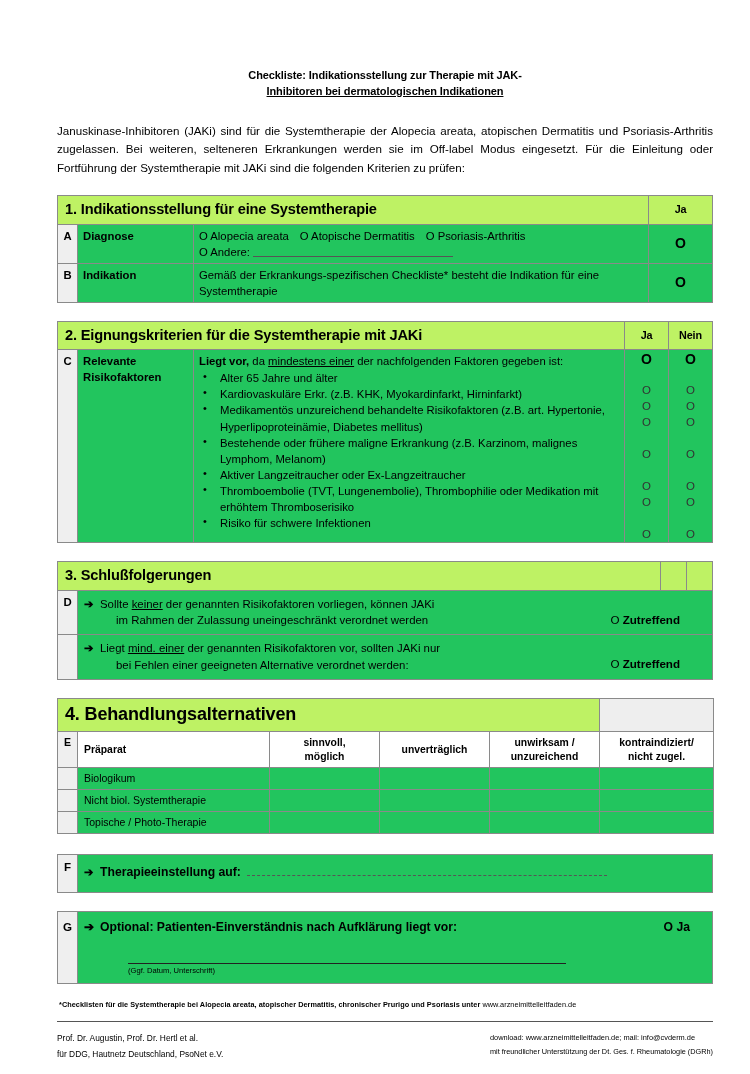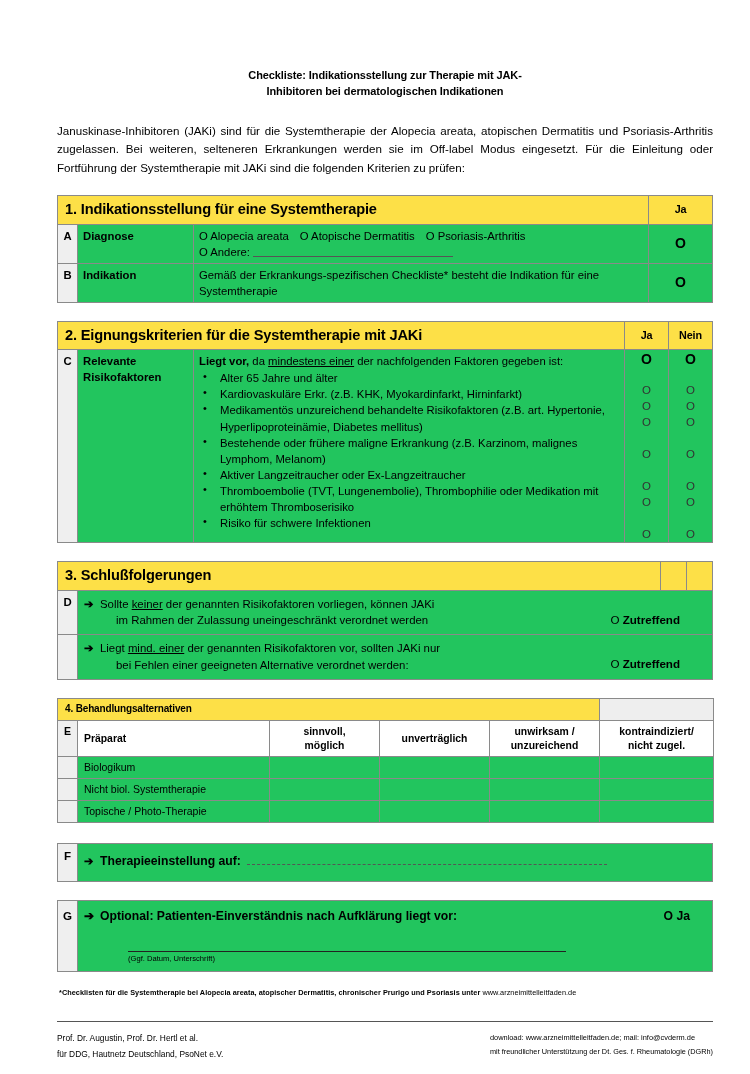--- a/index.html
+++ b/index.html
@@ -33,21 +33,21 @@
   
   .doc-title {
     text-align: center;
     font-size: 11px;
     font-weight: bold;
     line-height: 1.45;
     margin: 0;
     padding-top: 68px;
     letter-spacing: -0.1px;
   }
-  .doc-title .line2 { display: block; }
+  .doc-title .line2 { display: block; text-decoration: underline; }
 
   
   .intro {
     margin-top: 22px;
     font-size: 11.6px;
     line-height: 1.58;
     text-align: justify;
     text-justify: inter-word;
   }
 
@@ -61,21 +61,21 @@
   }
   .sec td, .sec th {
     border: 1px solid #8a8a8a;
     vertical-align: top;
     padding: 3px 5px;
     font-size: 11.3px;
     line-height: 1.42;
     background: #22c55e;
   }
   .sec .hdr td {
-    background: #fde047;
+    background: #bef264;
     font-weight: bold;
     font-size: 14.6px;
     padding: 3px 7px 4px 7px;
     letter-spacing: -0.15px;
   }
   .sec .hdr td.yn {
     font-size: 10.8px;
     text-align: center;
     vertical-align: middle;
     padding: 4px;
@@ -158,21 +158,21 @@
     text-align: right;
     font-weight: bold;
     vertical-align: bottom;
     font-size: 11.6px;
   }
   .zutr .o { font-weight: normal; }
   .s3 .narrow { width: 26px; background: #eeeeee; }
 
   
   .s4 td { font-size: 10.6px; }
-  .s4 .hdr td { font-size: 10px; }
+  .s4 .hdr td { font-size: 18px; }
   .s4 th {
     text-align: center;
     font-weight: bold;
     font-size: 10.4px;
     vertical-align: middle;
     padding: 4px 3px;
     line-height: 1.3;
     background: #ffffff;
   }
   .s4 .prep-head {

